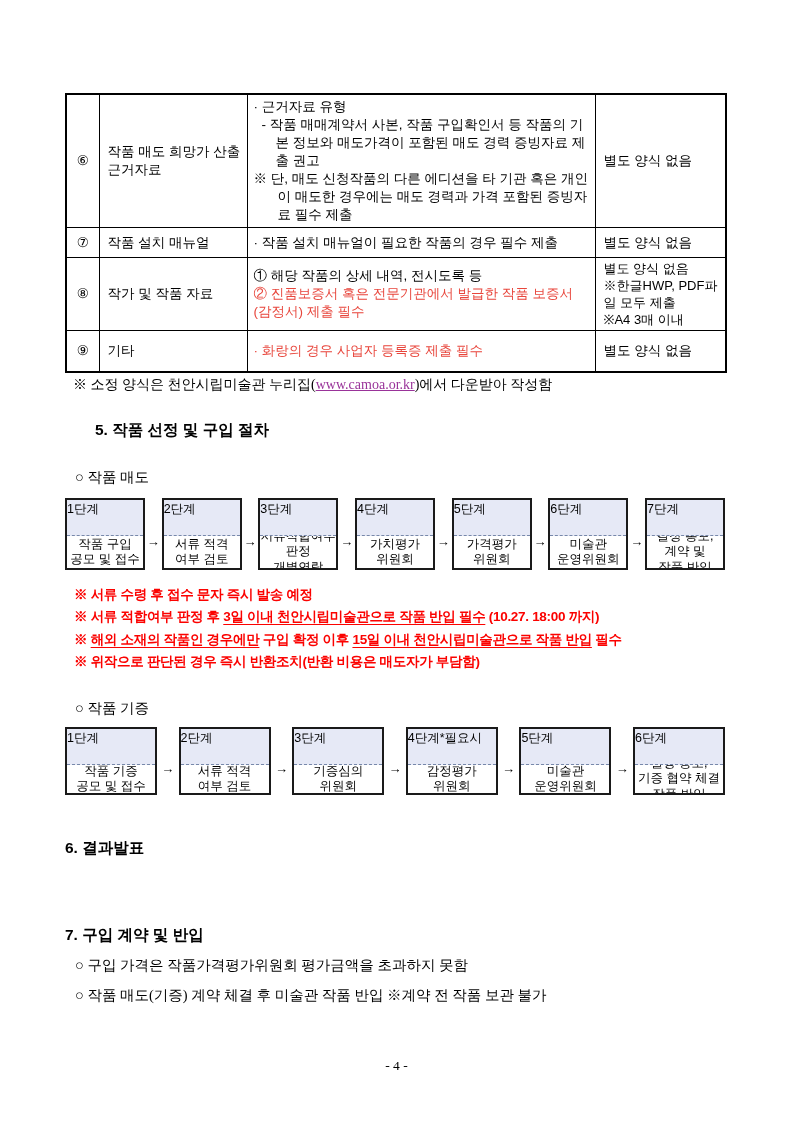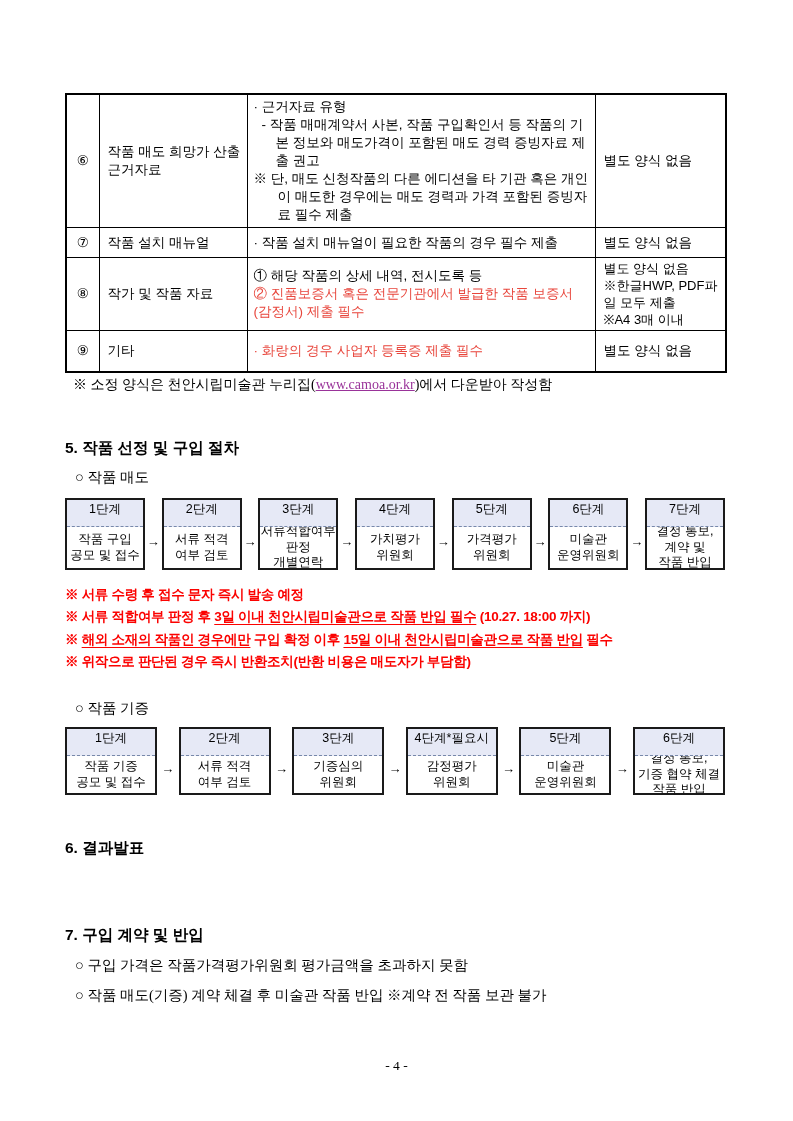--- a/index.html
+++ b/index.html
@@ -24,43 +24,43 @@
   .hang-ast  { padding-left:24px; text-indent:-24px; }
   .red { color:#e8463c; }
 
   
   .note { position:absolute; left:73px; top:376px; width:660px; font-family:"Liberation Serif", serif; font-size:14px; white-space:nowrap; }
   .note a { color:#993399; text-decoration:underline; }
 
   
   .sec-title { position:absolute; left:65px; font-size:15.5px; font-weight:bold; white-space:nowrap; font-family:"Liberation Sans", sans-serif; }
   .bullet { position:absolute; left:75px; font-family:"Liberation Serif", serif; font-size:14.5px; white-space:nowrap; }
-  #sec5-title { top:438px; }
+  #sec5-title { top:420px;margin-left:30px; }
   #sell-bullet { top:468px; }
   #donate-bullet { top:699px; }
   #sec6-title { top:838px; }
   #sec6-bullet { top:868px; }
   #sec7-title { top:925px; }
   #sec7-b1 { top:956px; }
   #sec7-b2 { top:986px; }
   #sec7-b3 { top:1016px; }
 
   
   .flow { position:absolute; left:65px; width:660px; display:flex; align-items:stretch; }
   #flow-sell { top:498px; height:72px; }
   #flow-donate { top:727px; height:68px; }
   .fbox { border:2px solid #1a1a1a; background:#fff; display:flex; flex-direction:column; }
   #flow-sell .fbox { flex:0 0 80px; }
   #flow-donate .fbox { flex:0 0 92px; }
-  .fhead { background:#e6e9f6; border-bottom:1px dashed #7788aa; text-align:center; font-size:12.5px; line-height:19px; height:27px; white-space:nowrap; overflow:hidden; }
+  .fhead { background:#e6e9f6; border-bottom:1px dashed #7788aa; font-size:12.5px; line-height:19px; height:36px; white-space:nowrap; overflow:hidden; }
   .fbody { flex:1; display:flex; align-items:center; justify-content:center; text-align:center; font-size:12.5px; line-height:15.5px; white-space:pre-line; overflow:hidden; }
   .farrow { flex:1; display:flex; align-items:center; justify-content:center; font-size:13px; padding-top:14px; }
 
   
-  .warnings { position:absolute; left:65px; top:584px; width:680px; }
+  .warnings { position:absolute; left:74px; top:584px; width:680px; }
   .warn { color:#fb0200; font-weight:bold; font-size:13.5px; line-height:22.4px; white-space:nowrap; letter-spacing:-0.3px; }
   .warn .u { text-decoration:underline; text-underline-offset:3px; }
 
   
   .footer { position:absolute; left:0; top:1058px; width:793px; text-align:center; font-family:"Liberation Serif", serif; font-size:13.5px; }
 </style>
 </head>
 <body>
 
 <div class="page">

